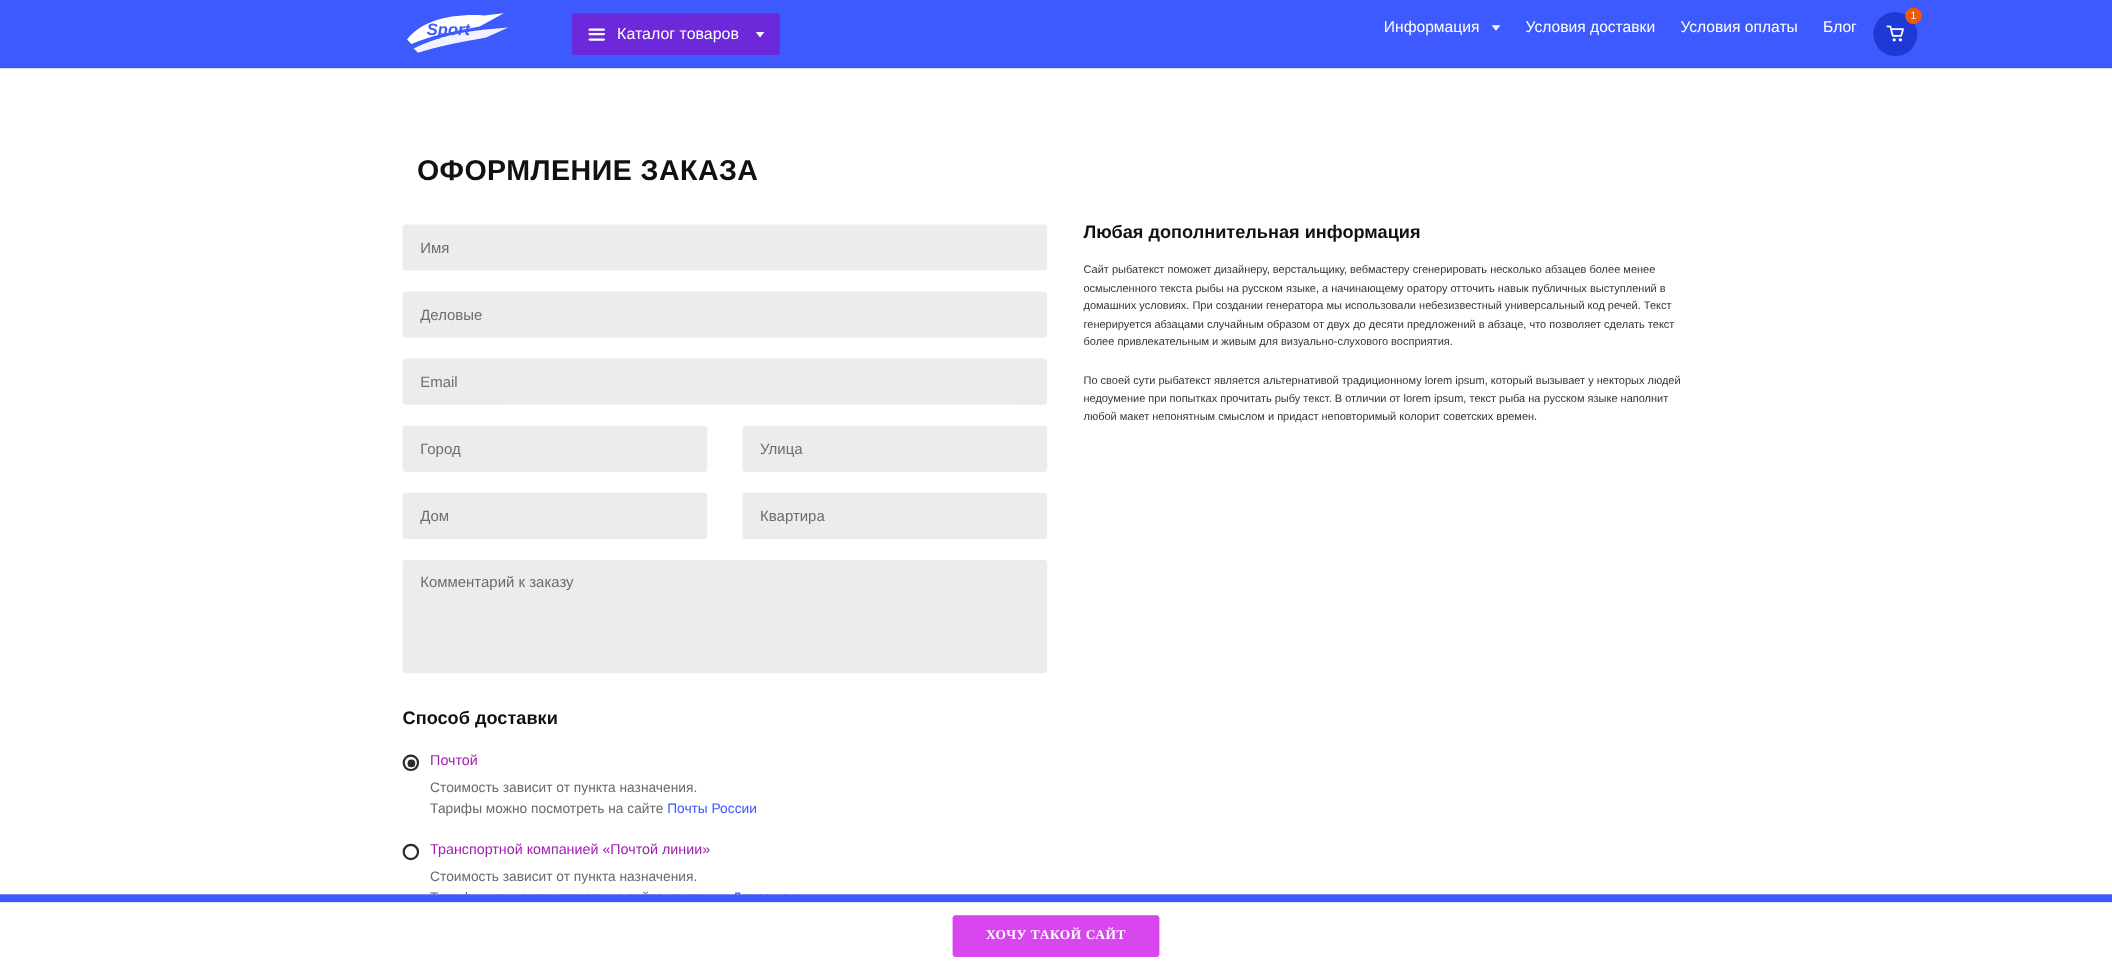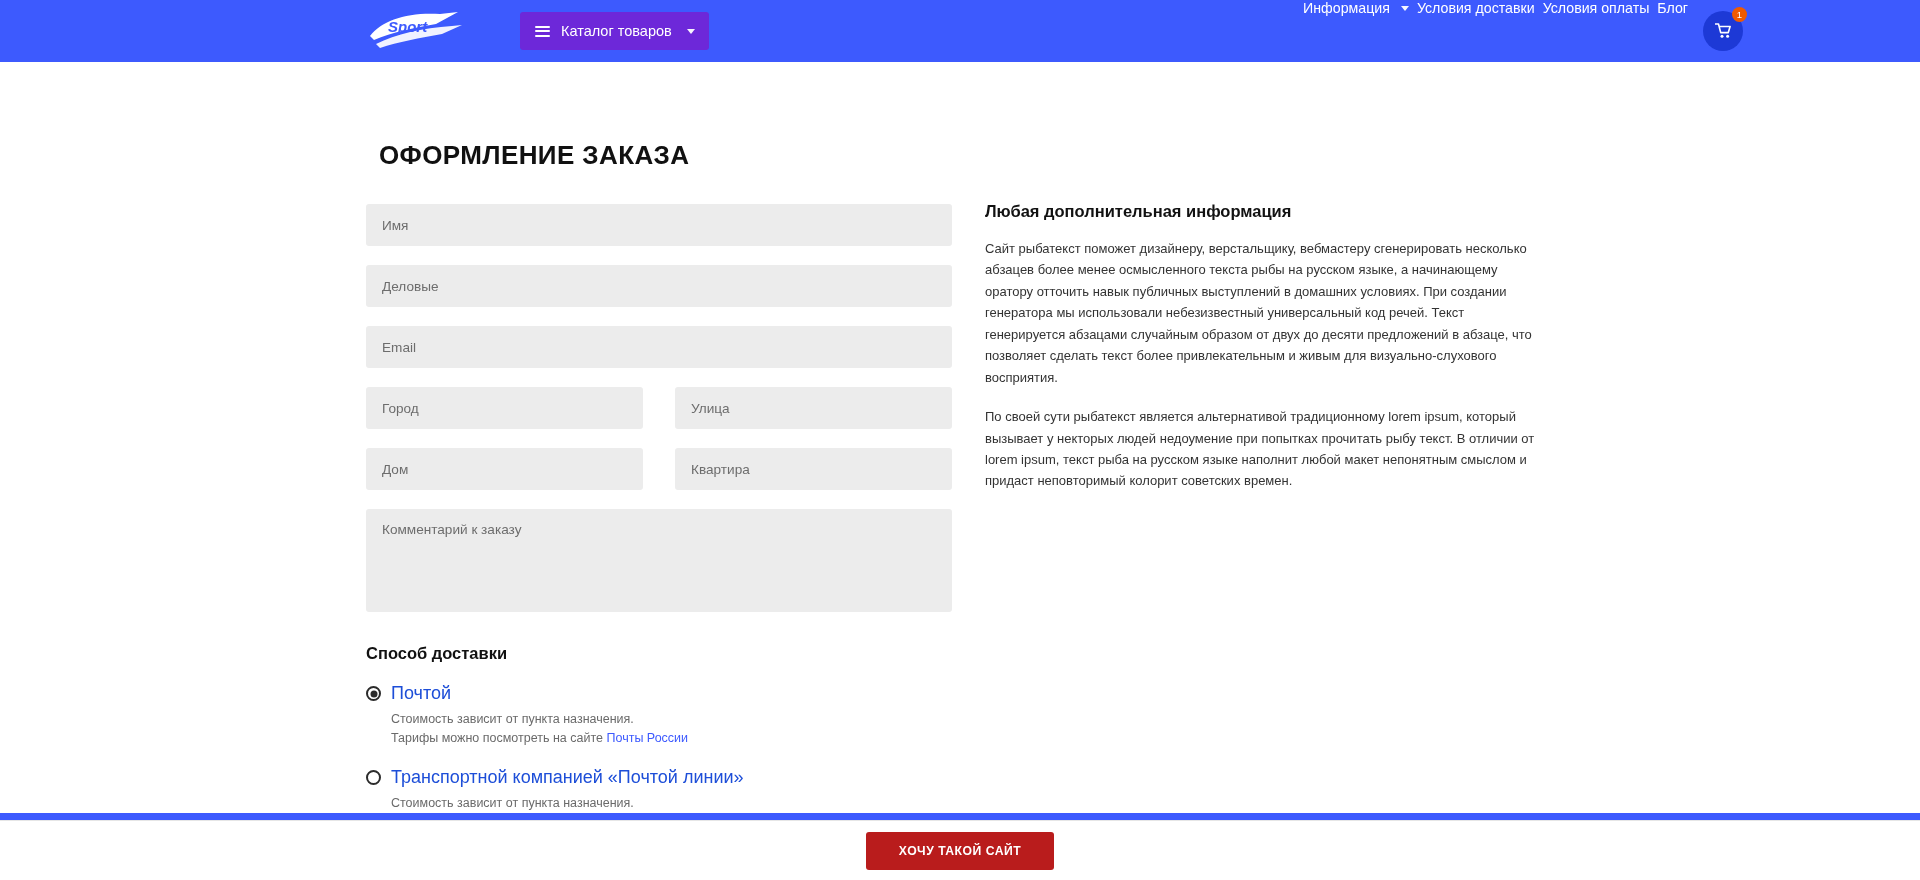--- a/index.html
+++ b/index.html
@@ -67,22 +67,22 @@
     border-top: 5px solid #ffffff;
     margin-left: 4px;
     opacity: .95;
   }
   .nav {
     position: absolute;
     right: 232px;
     top: 0;
     height: 50px;
     display: flex;
-    align-items: flex-start;
-    gap: 8px;
+    align-items: center;
+    gap: 23px;
   }
   .nav a {
     color: #ffffff;
     text-decoration: none;
     font-size: 14.2px;
     display: flex;
     align-items: center;
     gap: 7px;
     white-space: nowrap;
   }
@@ -186,22 +186,22 @@
   .radio.checked::after {
     content: "";
     position: absolute;
     left: 50%; top: 50%;
     transform: translate(-50%, -50%);
     width: 7px; height: 7px;
     border-radius: 50%;
     background: #2b2b2b;
   }
   .radio-label {
-    font-size: 18px;
-    color: #1d4ed8;
+    font-size: 13px;
+    color: #a21caf;
   }
   .radio-desc {
     margin: 2px 0 0 25px;
     font-size: 12.5px;
     color: #6a6a6a;
     line-height: 1.55;
   }
   .radio-desc a { color: #3d5afe; text-decoration: none; }
   .divider {
     height: 1px;
@@ -223,49 +223,49 @@
     width: 560px;
   }
   .info-col h2 {
     margin: 0 0 17px 0;
     font-size: 16.5px;
     font-weight: bold;
     color: #111111;
   }
   .info-col p {
     margin: 0 0 18px 0;
-    font-size: 13px;
+    font-size: 10px;
     line-height: 1.65;
     color: #333333;
   }
 
   
   .footer-bar {
     position: absolute;
     left: 0; bottom: 0;
     width: 1920px;
     height: 60px;
     background: #ffffff;
     border-top: 1px solid #e6e6e6;
     display: flex;
     align-items: center;
     justify-content: center;
   }
   .cta {
     width: 188px;
     height: 38px;
-    background: #b91c1c;
+    background: #d946ef;
     color: #ffffff;
     border: none;
     border-radius: 3px;
     font-size: 12.2px;
     font-weight: bold;
     letter-spacing: .5px;
     cursor: pointer;
-    font-family: Liberation Sans, sans-serif;
+    font-family: Liberation Serif, serif;
   }
   .blue-strip {
     position: absolute;
     left: 0;
     bottom: 60px;
     width: 1920px;
     height: 7px;
     background: #3d5afe;
   }
 </style>

